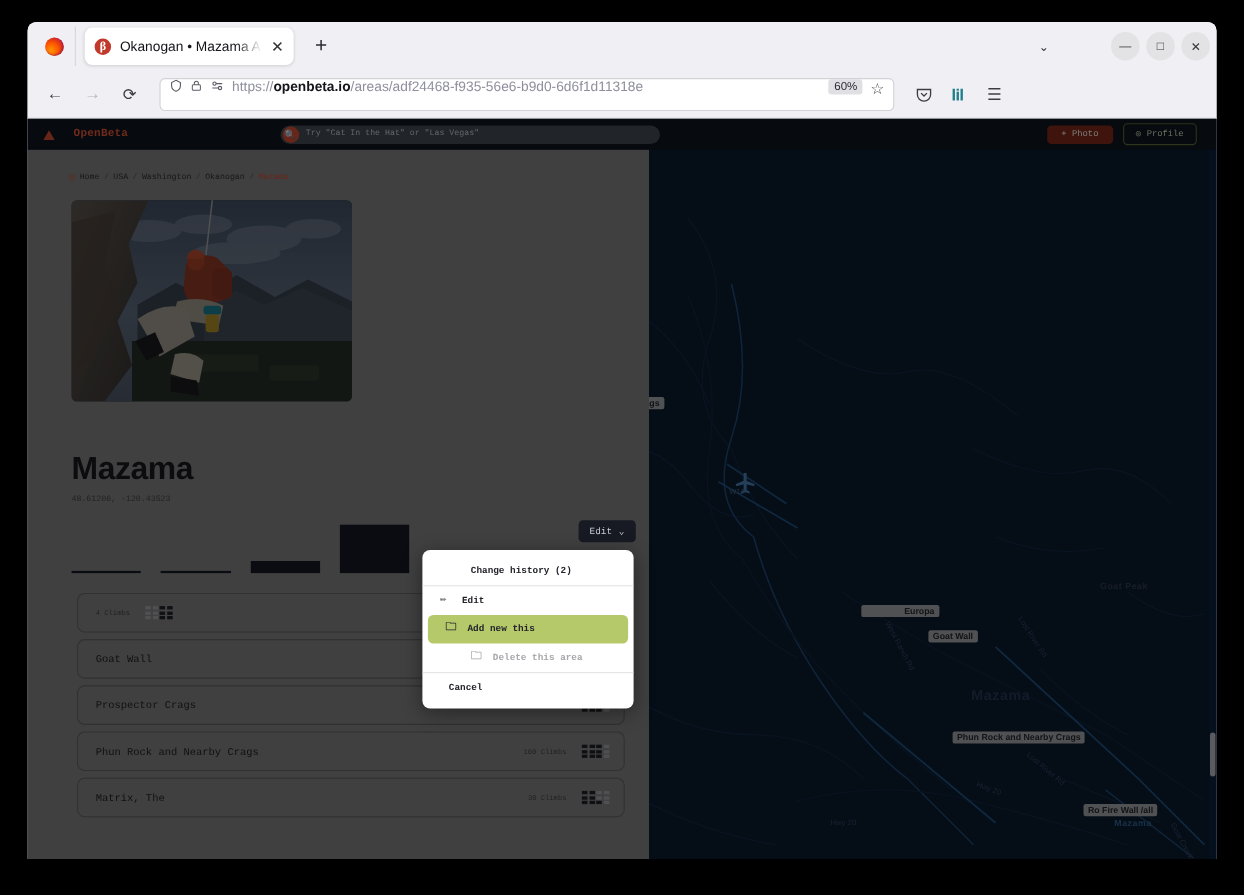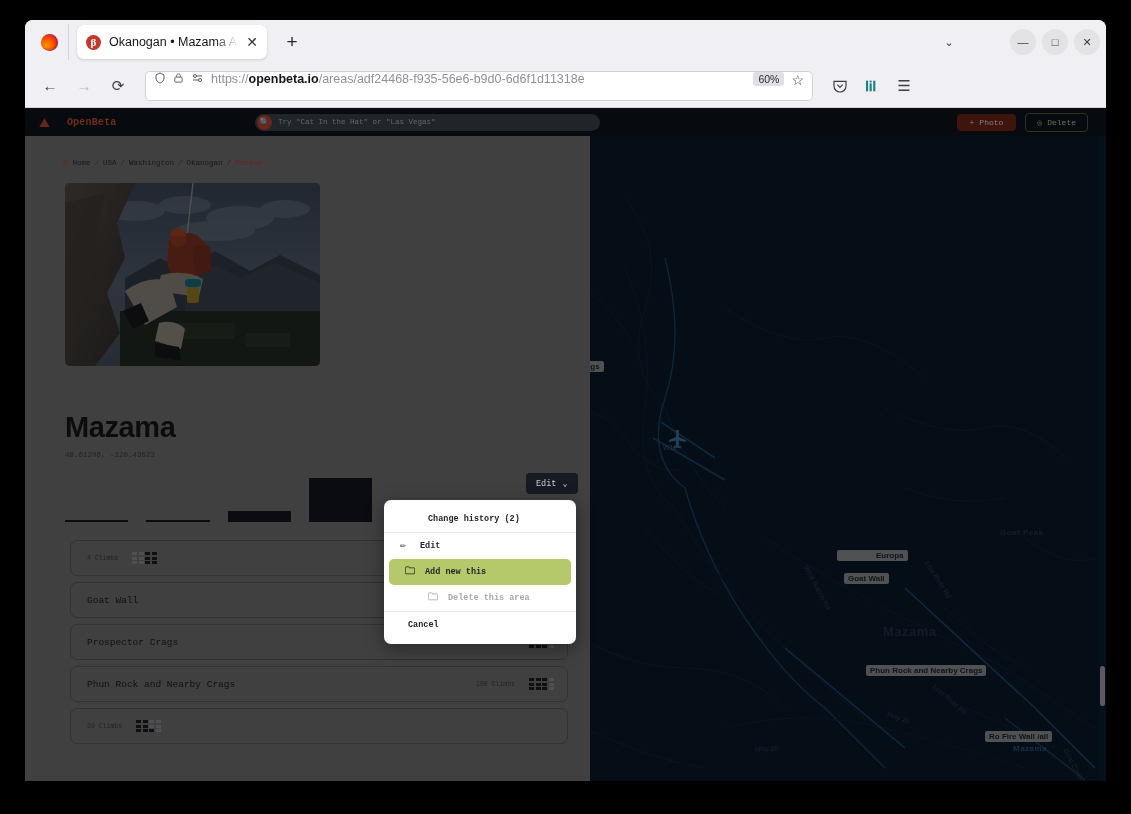--- a/index.html
+++ b/index.html
@@ -463,21 +463,21 @@
         </g>
 
         <g fill="#3d6d99">
           <path d="M651 322 l0 7 -7 3 0 2 7 -1.6 0 5 -2.6 1.6 0 1.6 4 -1 4 1 0 -1.6 -2.6 -1.6 0 -5 7 1.6 0 -2 -7 -3 0 -7 z"></path>
         </g>
       </svg>
 
       <span class="map-airport-label" style="left:638px; top:336px;">W12</span>
 
       <span class="map-label" style="left:548px; top:253px;">Crags</span>
-      <span class="map-label" style="left:812px; top:442px;padding-left:39px;">Europa</span>
+      <span class="map-label" style="left:758px; top:442px;padding-left:39px;">Europa</span>
       <span class="map-label" style="left:819px; top:465px;">Goat Wall</span>
       <span class="map-label" style="left:841px; top:557px;">Phun Rock and Nearby Crags</span>
       <span class="map-label" style="left:960px; top:623px;">Ro Fire Wall /all</span>
 
       <span class="map-place" style="left:858px; top:516px;">Mazama</span>
       <span class="map-place" style="left:975px; top:420px; font-size:8px; color:#2a3446;">Goat Peak</span>
       <span class="map-place" style="left:988px; top:636px; font-size:8px; color:#2b567f;">Mazama</span>
 
       <span class="map-road" style="left:892px; top:468px; transform:rotate(57deg);">Lost River Rd</span>
       <span class="map-road" style="left:768px; top:476px; transform:rotate(62deg);">West Ranch Rd</span>
@@ -635,20 +635,21 @@
               <i class="on"></i>
               <i class="on"></i>
               <i></i>
               <i class="on"></i>
               <i class="on"></i>
               <i class="on"></i>
               <i></i>
             </span>
           </div>
           <div class="area-row">
+            <span class="area-name">Matrix, The</span>
             <span class="area-count">30 Climbs</span>
             <span class="grade-matrix">
               <i class="on"></i>
               <i class="on"></i>
               <i></i>
               <i></i>
               <i class="on"></i>
               <i class="on"></i>
               <i></i>
               <i></i>
@@ -698,21 +699,21 @@
         <span id="search-icon-circle">🔍</span>
         <span id="search-placeholder">Try "Cat In the Hat" or "Las Vegas"</span>
       </div>
       <div id="header-actions">
         <div id="photo-button">
           <span>+</span>
           <span>Photo</span>
         </div>
         <div id="profile-button">
           <span>◎</span>
-          <span>Delete</span>
+          <span>Profile</span>
         </div>
       </div>
     </div>
 
     <div id="page-scrollbar">
       <span></span>
     </div>
 
   </div>
 </div>

